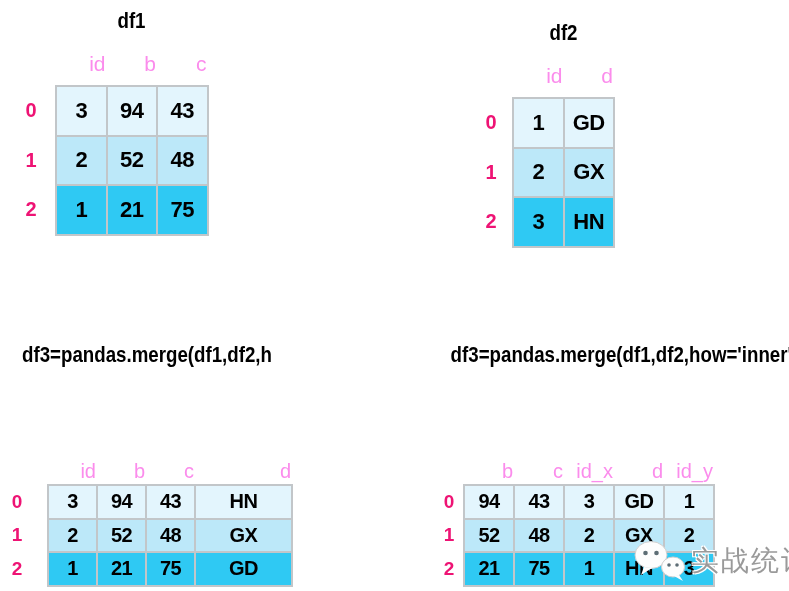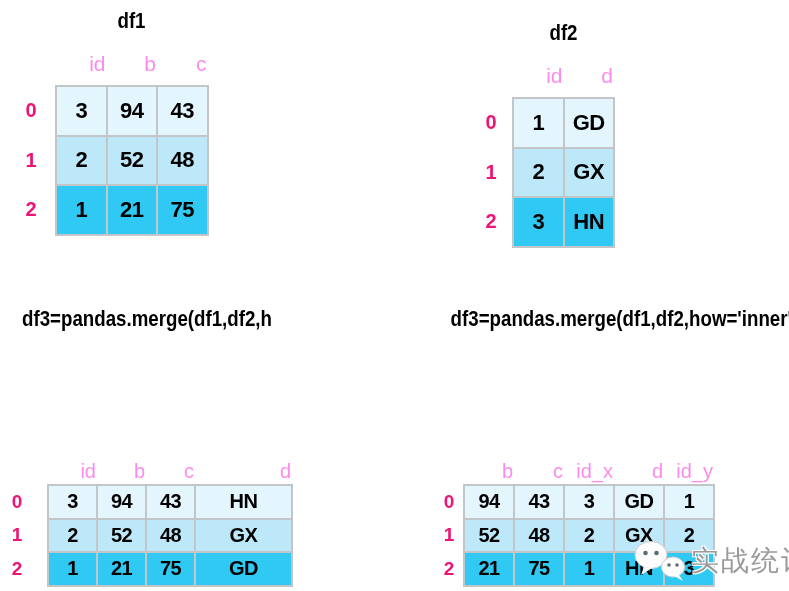--- a/index.html
+++ b/index.html
@@ -95,21 +95,21 @@
   .code {
     position: absolute;
     text-align: center;
     font-weight: bold;
     font-size: 22px;
     line-height: 35px;
     color: #000;
   }
   .code-left  { left: 0px;   top: 301px; width: 275px; }
   .code-right { left: 420px; top: 301px; width: 362px; }
-  .code .line { white-space: nowrap; }
+  .code .line { white-space: nowrap; margin-top: 36px; }
 
   
   .watermark {
     position: absolute; left: 634px; top: 540px;
     display: flex; align-items: center; gap: 5px;
   }
   .watermark .wm-text {
     font-size: 28px;
     color: var(--watermark-gray);
     letter-spacing: 2px;

